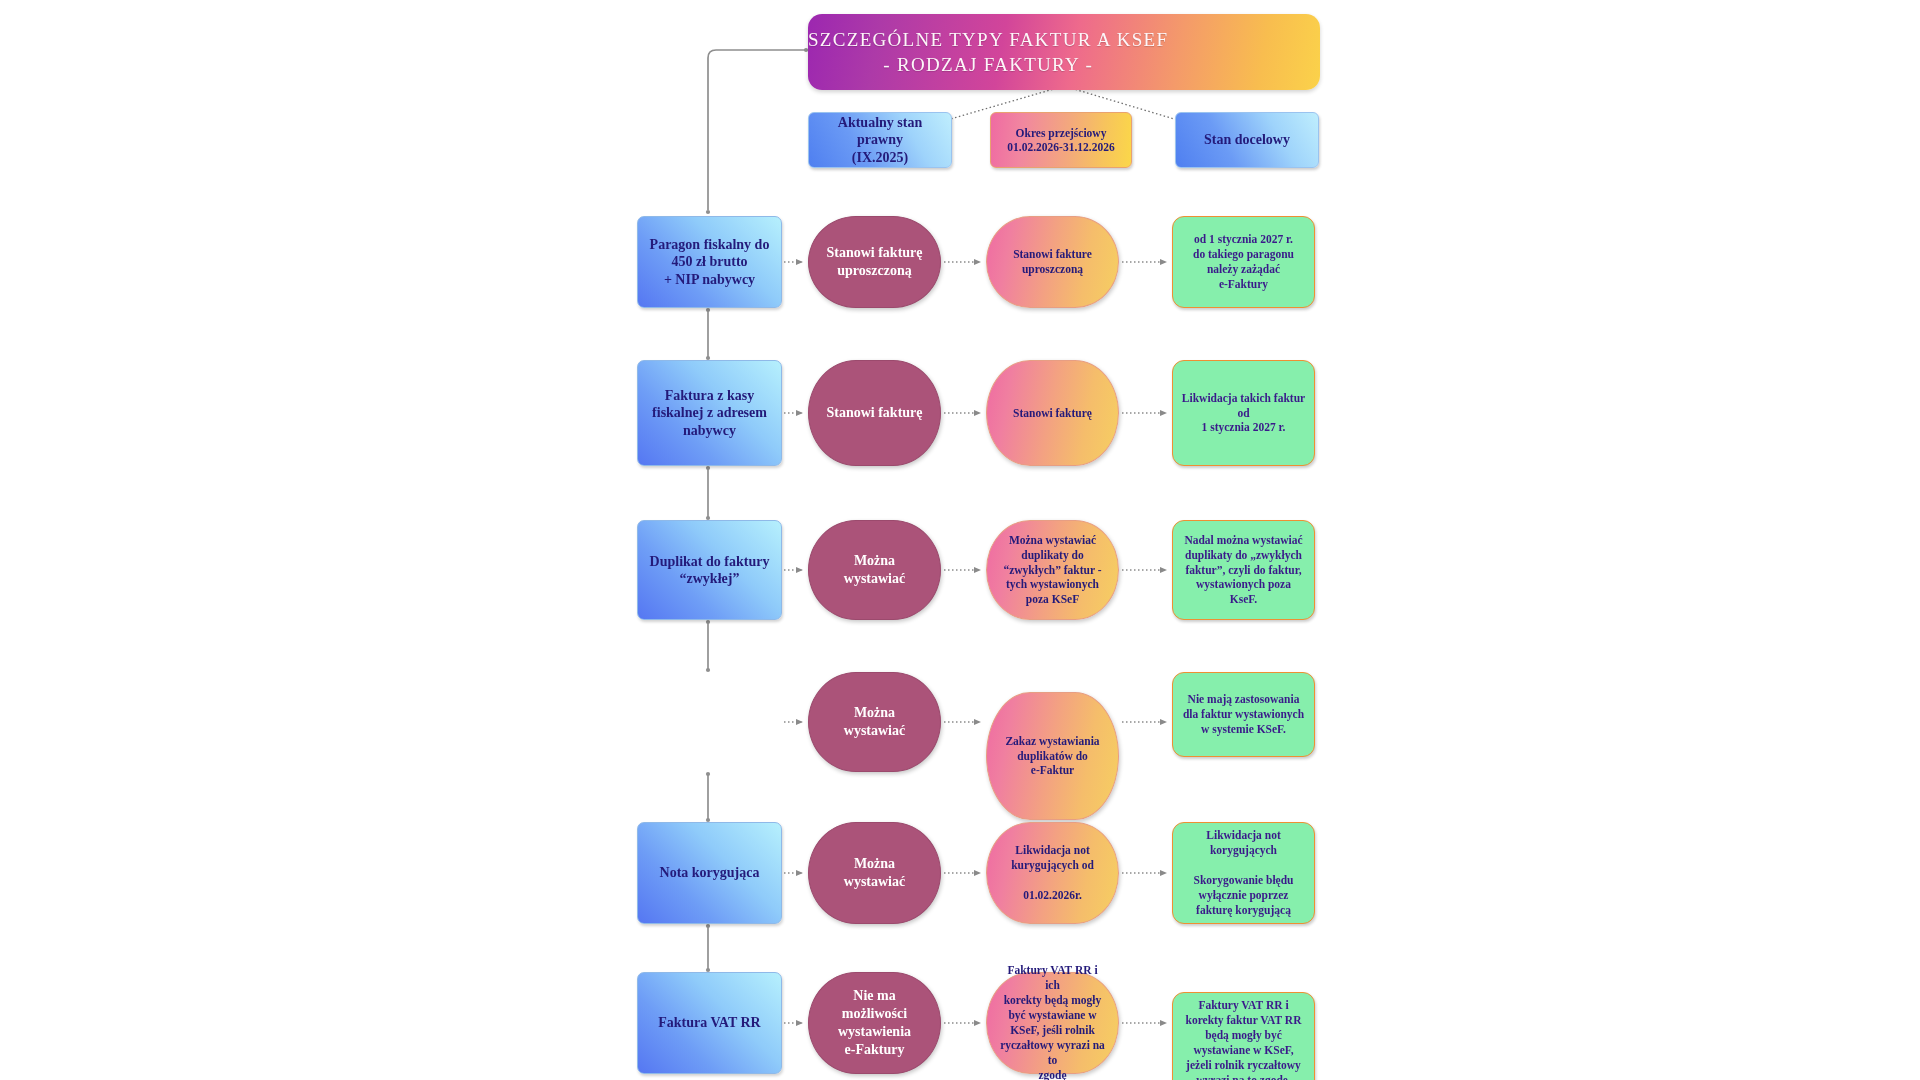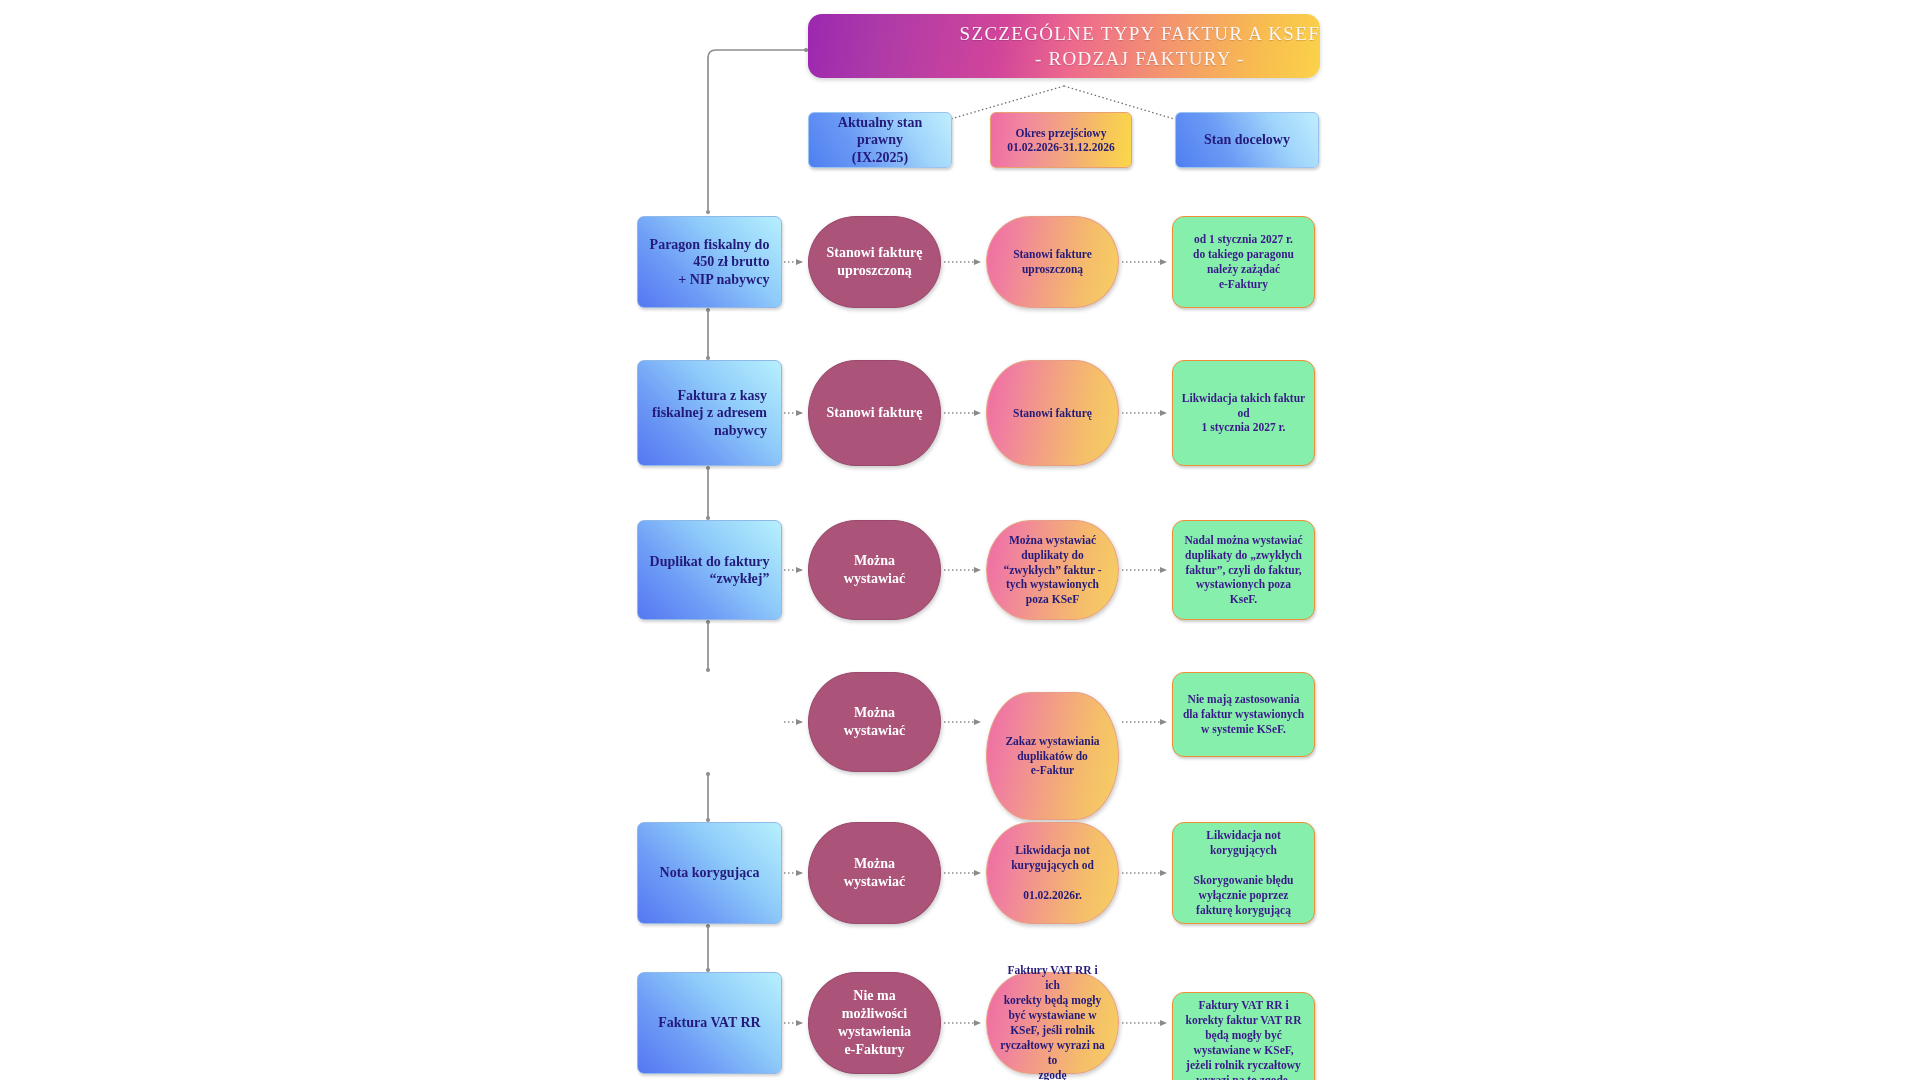--- a/index.html
+++ b/index.html
@@ -10,25 +10,25 @@
     overflow:hidden;
   }
   #canvas{position:relative;width:1920px;height:1080px;}
 
   
   #wires{position:absolute;left:0;top:0;width:1920px;height:1080px;pointer-events:none;}
 
   
   .title-banner{
     position:absolute;
-    left:808px;top:14px;width:512px;height:64px;
+    left:808px;top:14px;width:512px;height:76px;
     border-radius:14px;
     background:linear-gradient(100deg,#9c27b0 0%,#ad3aa8 14%,#d2459a 38%,#ee6a8c 52%,#f49a6a 72%,#f8bd4f 88%,#fbd24a 100%);
     box-shadow:0 2px 4px rgba(0,0,0,.18);
-    display:flex;align-items:center;justify-content:flex-end;
+    display:flex;align-items:center;justify-content:flex-start;
   }
   .title-banner .title-text{
     color:#fdf6f9;
     font-size:19px;
     letter-spacing:1.3px;
     line-height:1.32;
     text-align:center;
     text-shadow:0 1px 1px rgba(0,0,0,.18);
     white-space:pre-line;
   }
@@ -69,21 +69,20 @@
 
   
   .node.c1{
     left:637px;width:145px;
     border-radius:7px;
     background:linear-gradient(45deg,#5577f2 0%,#6e9df6 32%,#8fcbfa 62%,#b6f0fd 100%);
     border:1px solid #8fb9e8;
     box-shadow:1px 2px 3px rgba(0,0,0,.18);
     color:#241a7a;font-weight:bold;font-size:14px;line-height:1.25;
     padding:4px 6px;
-    text-align:right;
   }
   
   .node.c2{
     left:808px;width:133px;
     background:#ab5379;
     border:1px solid #9b4a6d;
     border-radius:48px/50%;
     box-shadow:1px 2px 4px rgba(0,0,0,.22);
     color:#ffffff;font-weight:bold;font-size:14px;line-height:1.3;
     padding:4px 14px;

